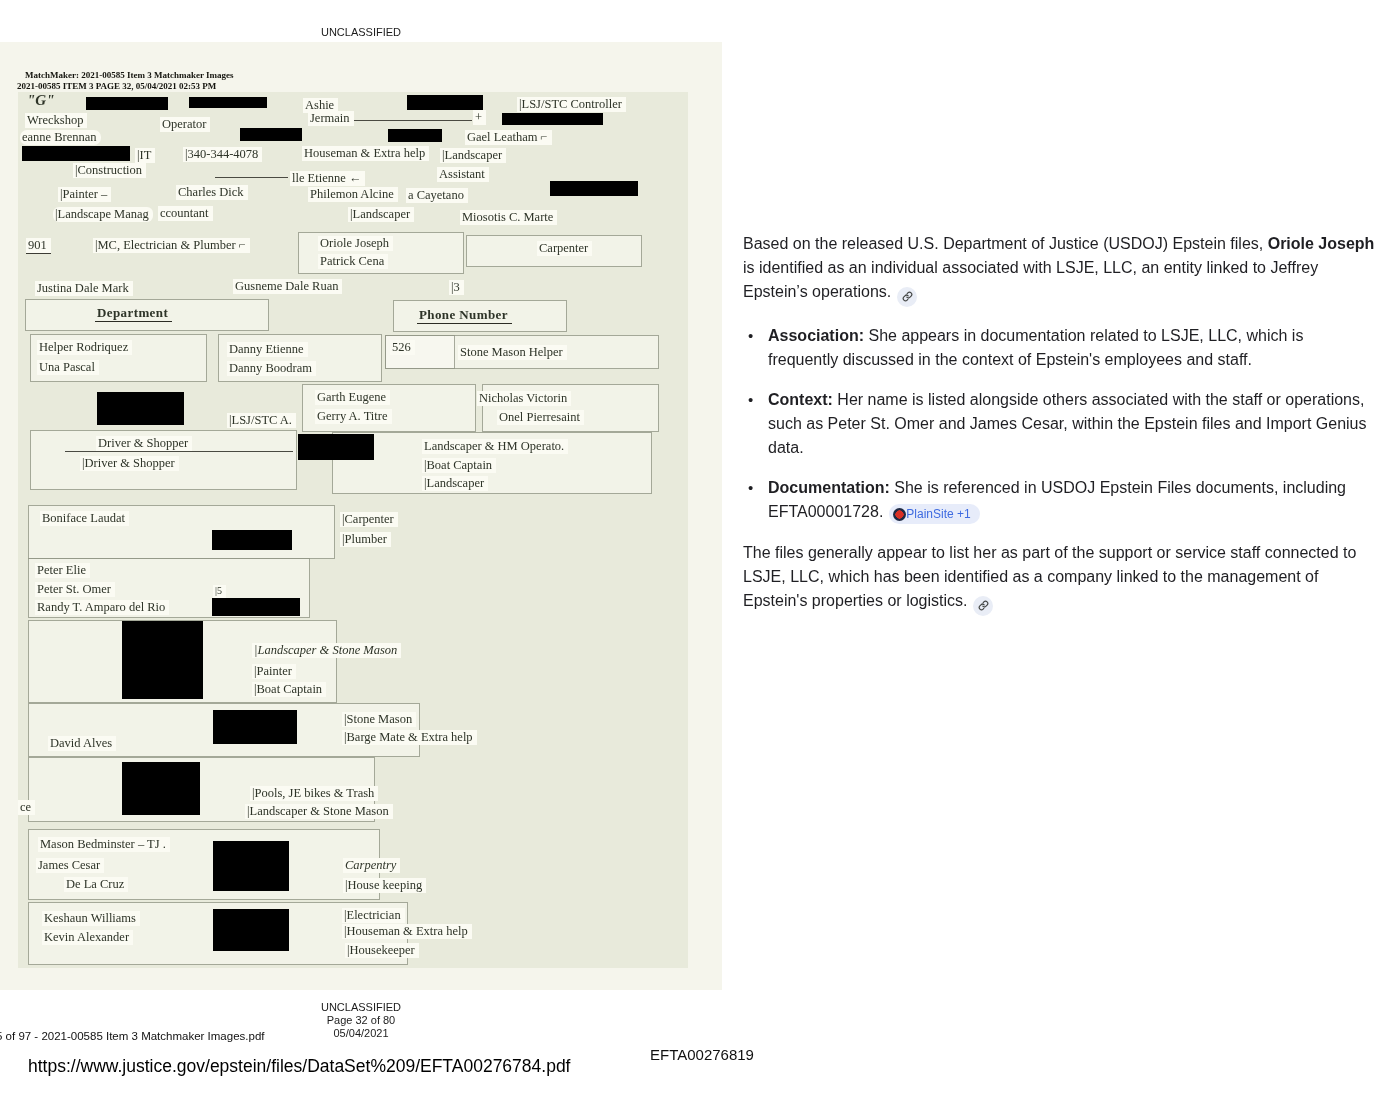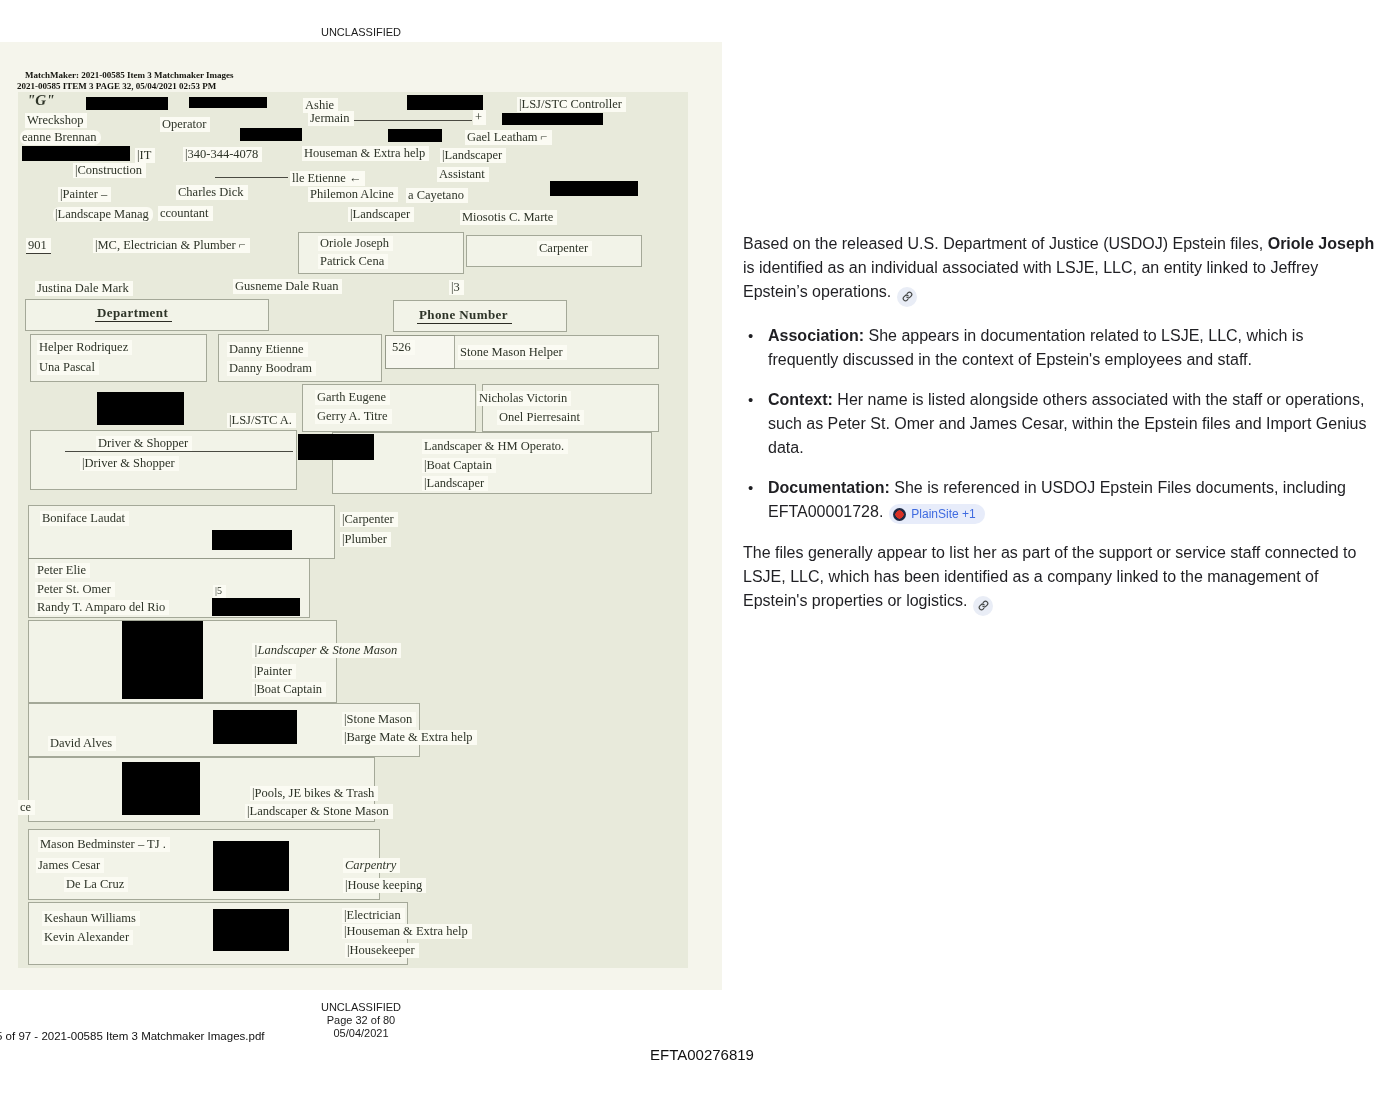--- a/index.html
+++ b/index.html
@@ -30,21 +30,21 @@
   #answer{position:absolute;left:743px;top:232px;width:632px;font-size:16px;line-height:24px;
           color:#1f1f23;}
   #answer b{font-weight:bold;}
   .para{margin:0 0 17px 0;}
   .closing{margin:17px 0 0 0;}
   .bullet-row{display:flex;margin:0 0 16px 0;}
   .bullet-dot{width:20px;flex:0 0 20px;text-align:left;padding-left:5px;font-size:15px;}
   .bullet-body{flex:1;}
   .link-chip{display:inline-flex;align-items:center;justify-content:center;width:20px;height:20px;
              border-radius:50%;background:#e9edf6;vertical-align:-5px;margin-left:6px;cursor:pointer;}
-  .ps-chip{display:inline-flex;align-items:center;gap:5px;height:20px;padding:0 9px 0 4px;
+  .ps-chip{display:inline-flex;align-items:center;height:20px;padding:0 9px 0 4px;
            border-radius:10px;background:#e7ecfa;color:#3f6be0;font-size:12px;vertical-align:-4px;
            margin-left:6px;cursor:pointer;white-space:nowrap;}
   .ps-icon{width:13px;height:13px;border-radius:50%;
            background:radial-gradient(circle at 50% 50%, #d93025 0 44%, #1f2a44 46%);}
 
   
   #file-label{position:absolute;left:-4px;top:1030px;font-size:11.5px;color:#111;}
   #doc-url{position:absolute;left:28px;top:1056px;font-size:17.5px;color:#000;}
   #bates{position:absolute;left:650px;top:1046px;font-size:15px;color:#111;}
 </style>
@@ -213,15 +213,16 @@
         </span></p>
   </div>
 
   <div class="center-block" style="top:1001px;">
     <div>UNCLASSIFIED</div>
     <div>Page 32 of 80</div>
     <div>05/04/2021</div>
   </div>
 
   <div id="file-label">5 of 97 - 2021-00585 Item 3 Matchmaker Images.pdf</div>
+  <div id="doc-url">https://www.justice.gov/epstein/files/DataSet%209/EFTA00276784.pdf</div>
   <div id="bates">EFTA00276819</div>
 
 </div>
 
 </body></html>

